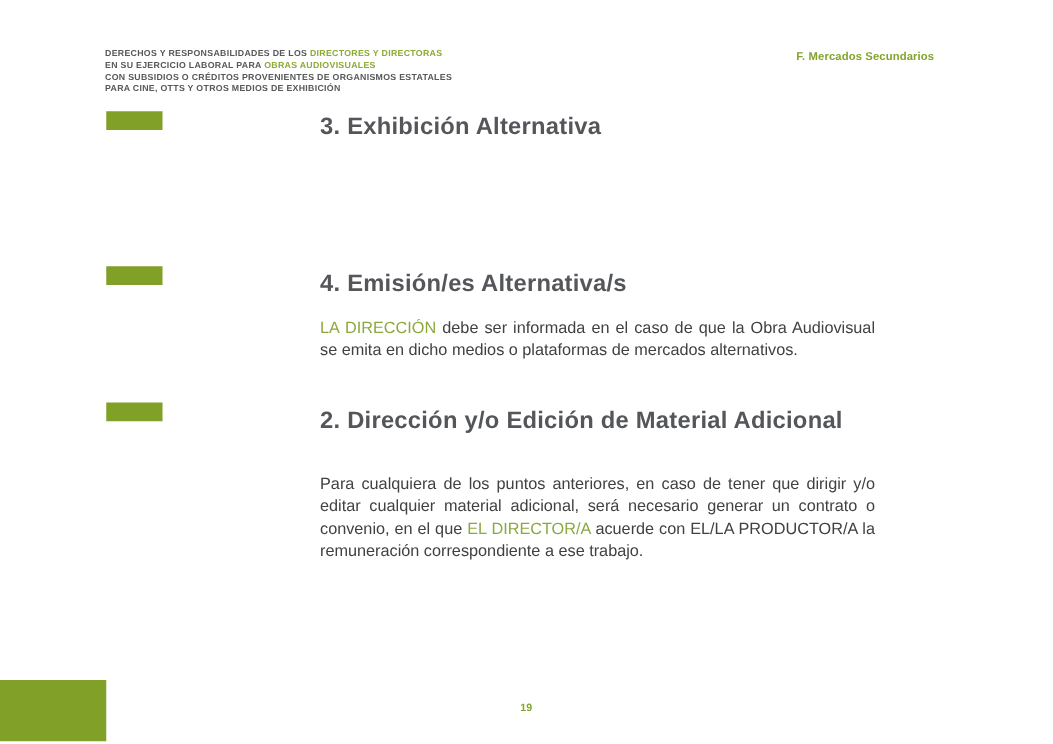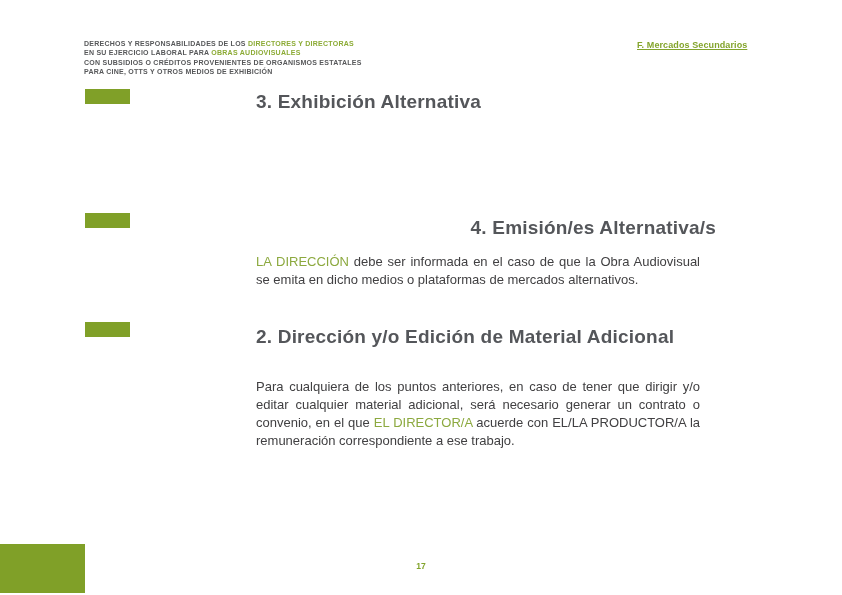--- a/index.html
+++ b/index.html
@@ -14,38 +14,38 @@
   .hdr-left{
     position:absolute;left:84px;top:39px;width:420px;
     font-size:7px;font-weight:bold;line-height:9.3px;
     letter-spacing:0.25px;color:#57585a;
     text-transform:uppercase;white-space:nowrap;
   }
   .hdr-left .grn{color:#8cab35;}
   .hdr-right{
     position:absolute;left:637px;top:40px;
     font-size:9px;font-weight:bold;color:#83a42c;
-    letter-spacing:0.1px;white-space:nowrap;text-decoration:underline;
+    letter-spacing:0.1px;white-space:nowrap;
   }
   
   .marker{
     position:absolute;left:85px;width:45px;height:15px;
     background:#80a028;
   }
   #marker-1{top:89px;}
   #marker-2{top:213px;}
   #marker-3{top:322px;}
   
   .sec-heading{
     position:absolute;left:256px;width:460px;
     font-size:19px;font-weight:bold;color:#54565a;
     letter-spacing:0.2px;white-space:nowrap;
   }
   #heading-1{top:91px;}
-  #heading-2{top:217px;text-align:right;}
+  #heading-2{top:217px;}
   #heading-3{top:326px;}
   .sec-para{
     position:absolute;left:256px;width:444px;
     font-size:13px;line-height:18px;color:#414042;
     text-align:justify;
   }
   #para-1{top:127px;}
   #para-2{top:253px;}
   #para-3{top:378px;}
   .sec-para .grn{color:#8ca93f;}
@@ -79,15 +79,15 @@
 
   <div id="heading-1" class="sec-heading">3. Exhibición Alternativa</div>
 
   <div id="heading-2" class="sec-heading">4. Emisión/es Alternativa/s</div>
   <div id="para-2" class="sec-para"><span></span><span class="grn">LA DIRECCIÓN</span><span> debe ser informada en el caso de que la Obra Audiovisual se emita en dicho medios o plataformas de mercados alternativos.</span></div>
 
   <div id="heading-3" class="sec-heading">2. Dirección y/o Edición de Material Adicional</div>
   <div id="para-3" class="sec-para"><span>Para cualquiera de los puntos anteriores, en caso de tener que dirigir y/o editar cualquier material adicional, será necesario generar un contrato o convenio, en el que </span><span class="grn">EL DIRECTOR/A</span><span> acuerde con EL/LA PRODUCTOR/A la remuneración correspondiente a ese trabajo.</span></div>
 
   <div class="corner-block"></div>
-  <div class="page-number">17</div>
+  <div class="page-number">19</div>
 
 </div>
 
 </body></html>

